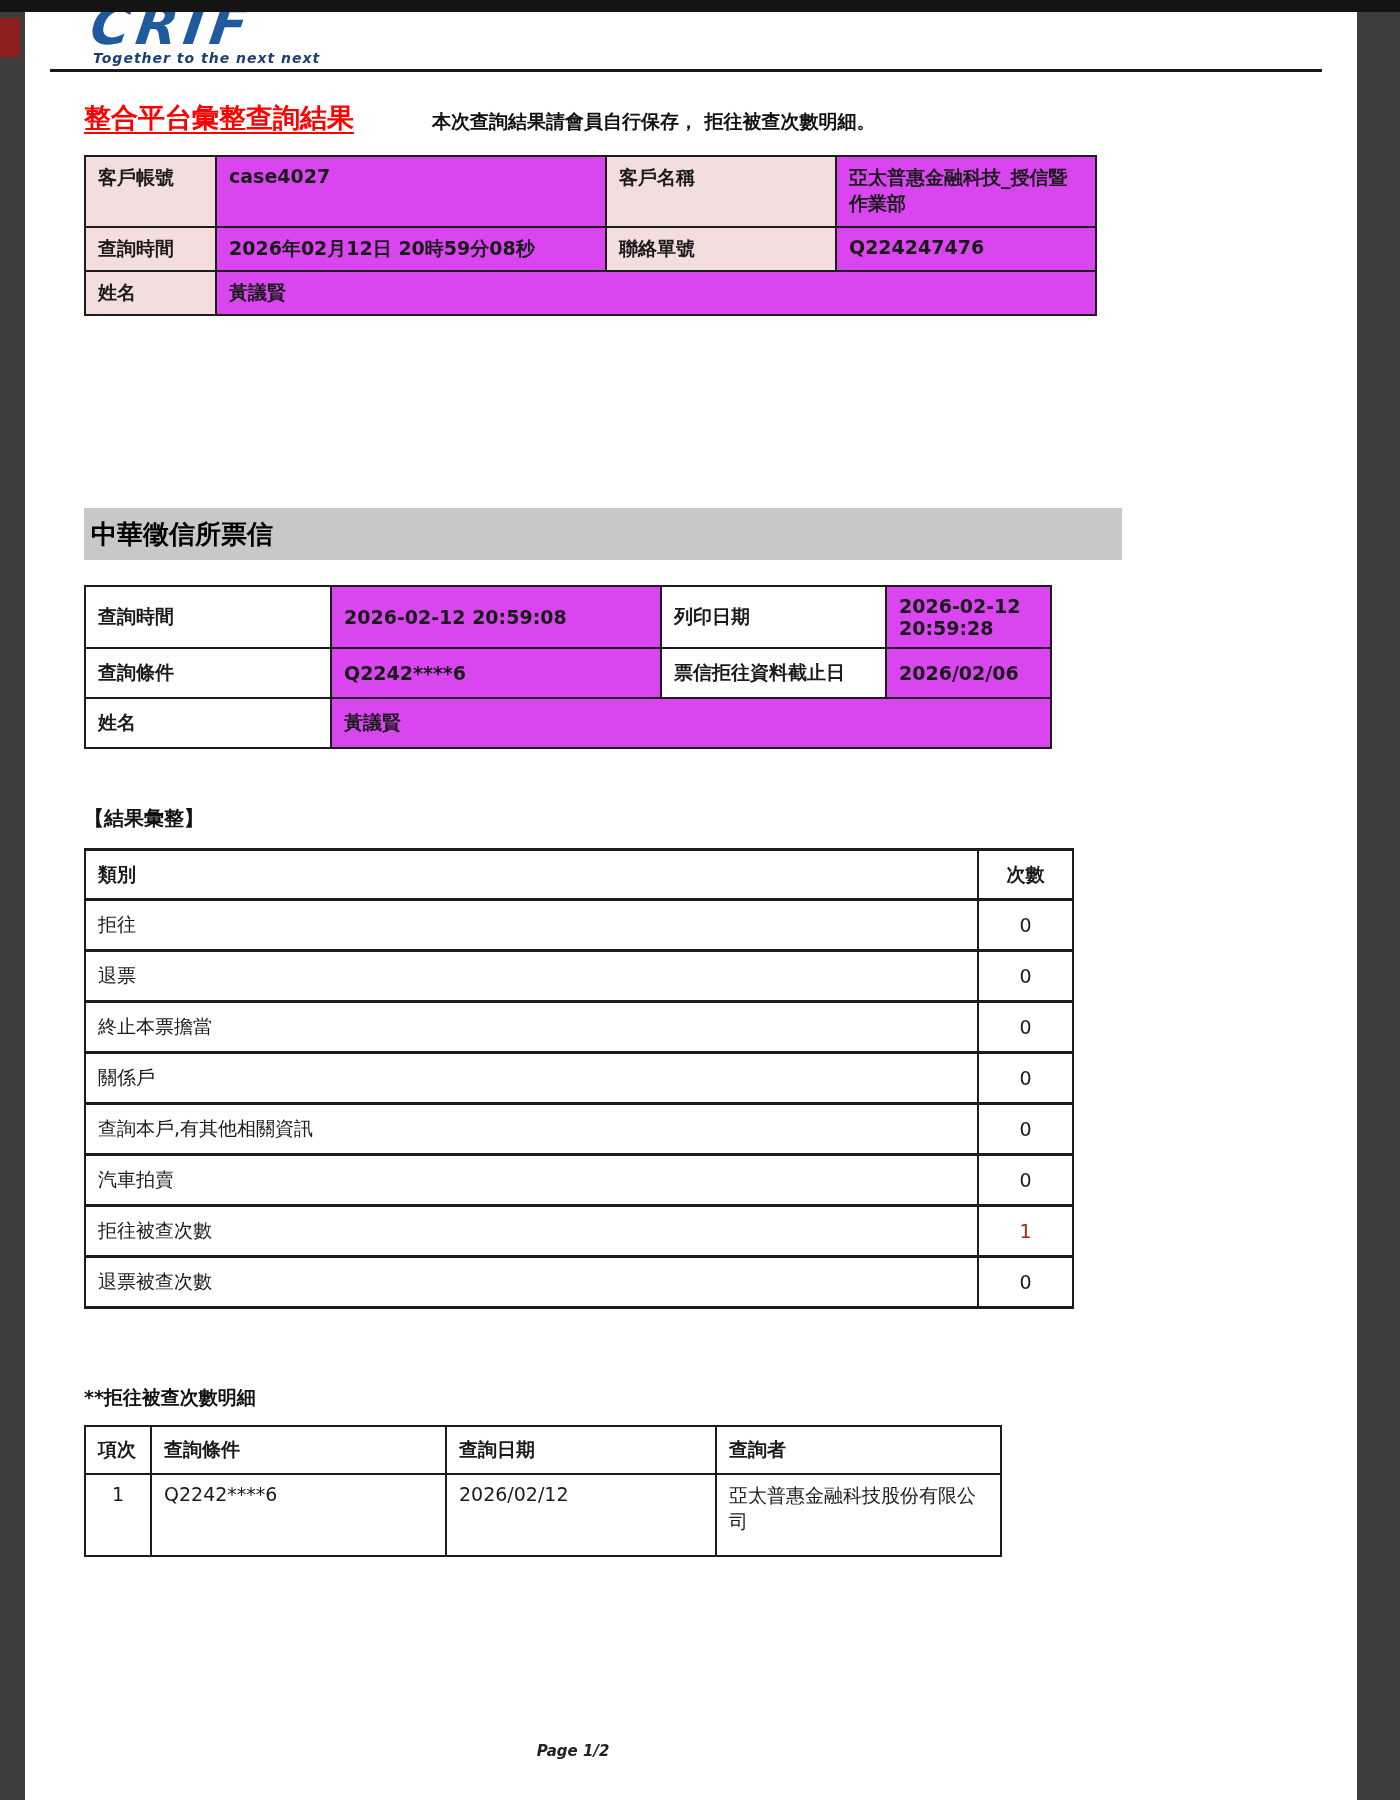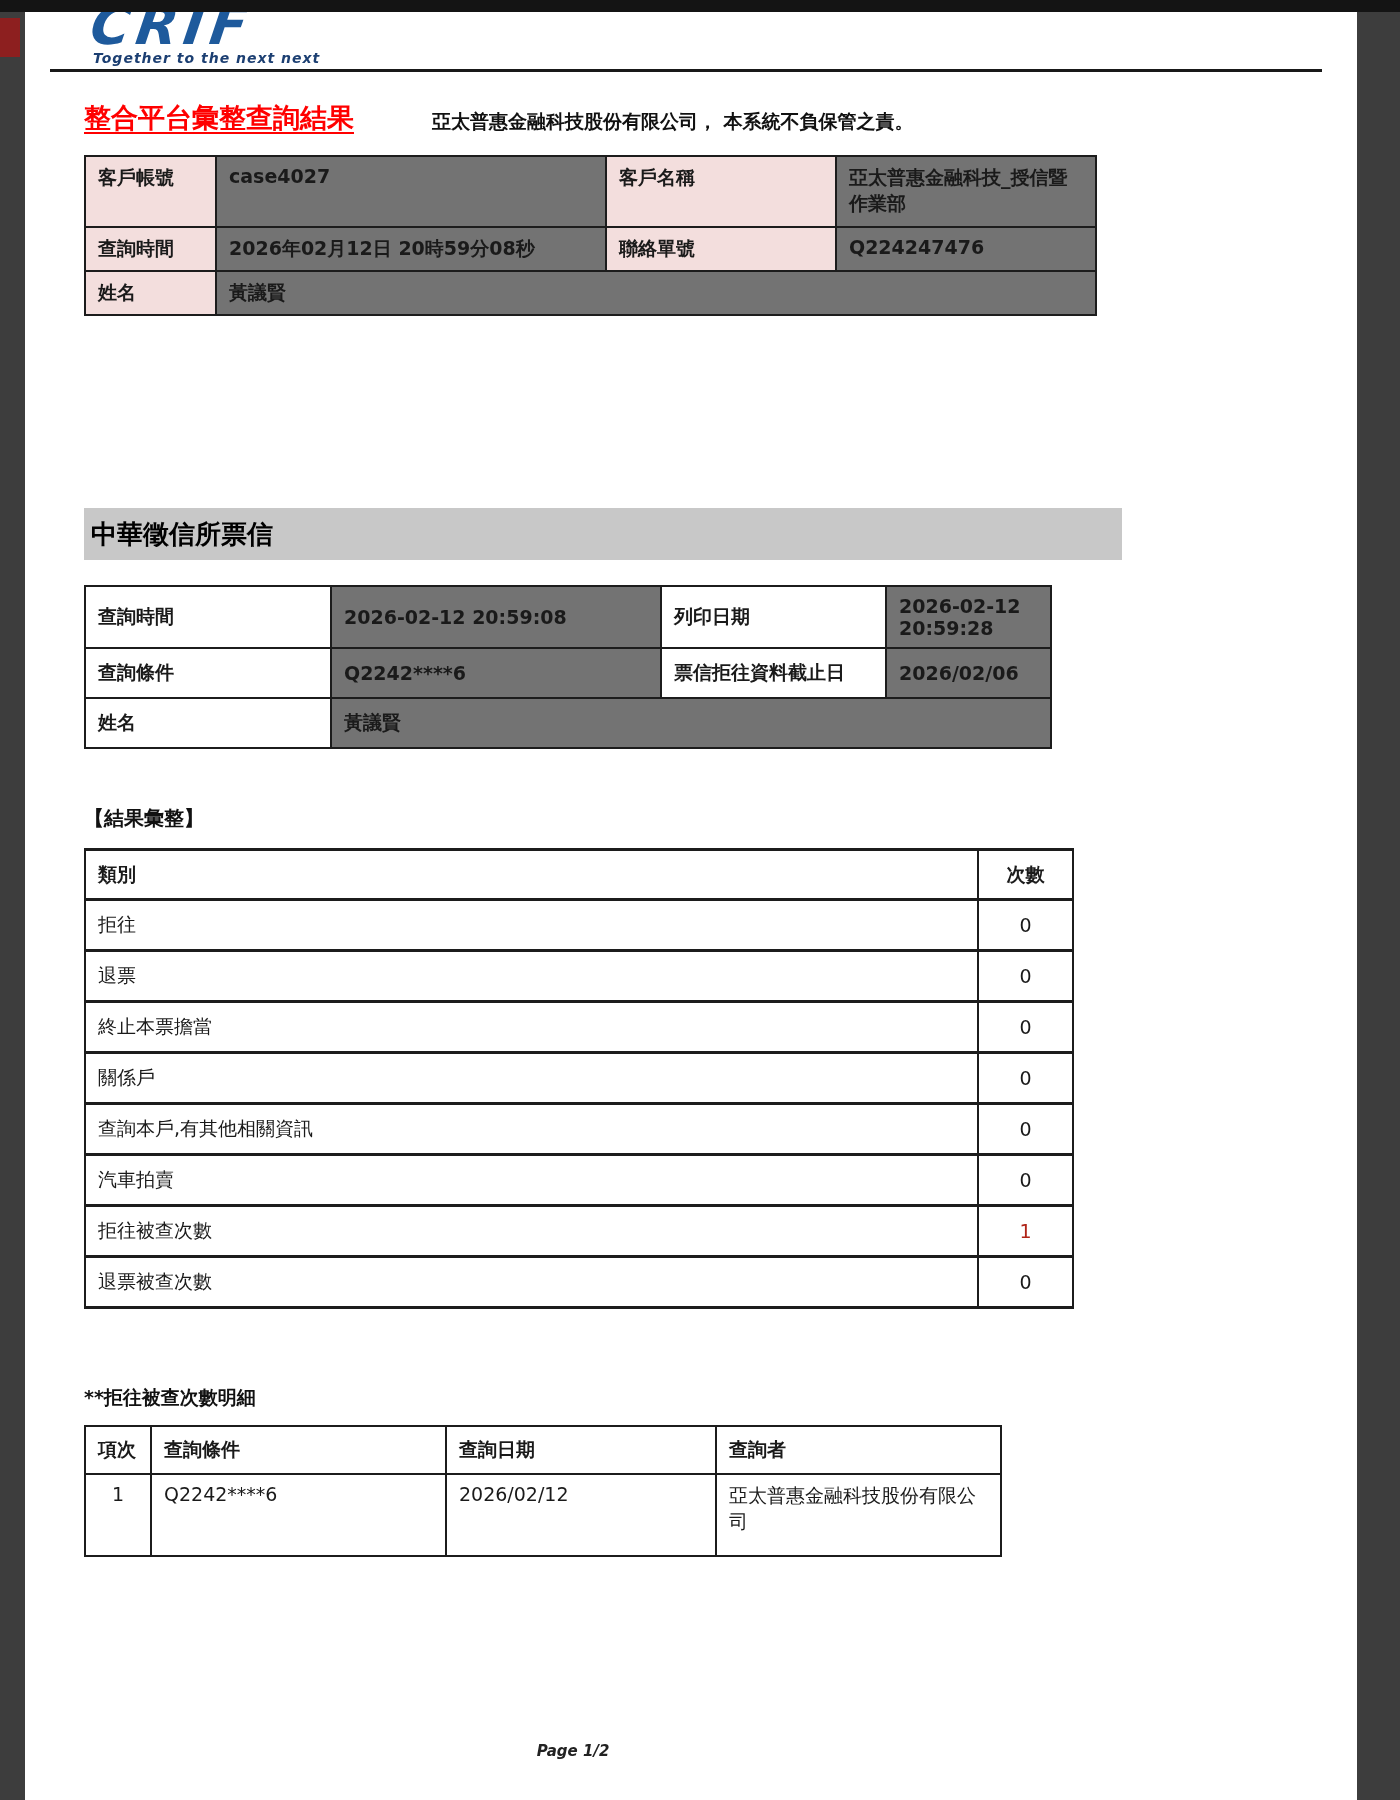--- a/index.html
+++ b/index.html
@@ -37,21 +37,21 @@
     text-decoration:underline; text-underline-offset:5px;
   }
   .doc-note {
     position:absolute; left:407px; top:97px;
     font-size:19px; font-weight:bold; color:#111;
   }
 
   table { border-collapse:collapse; table-layout:fixed; }
   td, th { border:2px solid #1c1c1c; padding:8px 12px; font-size:19px; vertical-align:top; text-align:left; overflow:hidden; }
   .lbl { background:#f3dedd; font-weight:bold; }
-  .val { background:#737373; font-weight:600; }
+  .val { background:#d946ef; font-weight:600; }
 
   .acct-table { position:absolute; left:59px; top:143px; width:1011px; }
   .acct-table td { border-width:2px; }
   .acct-table tr.r1 td { height:71px; }
   .acct-table tr.rs td { height:43px; }
 
   .section-banner {
     position:absolute; left:59px; top:496px; width:1038px; height:52px;
     background:#c8c8c8; display:flex; align-items:center; padding-left:7px;
   }
@@ -93,21 +93,21 @@
 <div class="topbar"></div>
 <div class="corner-block"></div>
 
 <div class="page">
 
   <div class="logo">CRIF</div>
   <div class="tagline">Together to the next next</div>
   <div class="rule"></div>
 
   <div class="doc-title">整合平台彙整查詢結果</div>
-  <div class="doc-note">亞太普惠金融科技股份有限公司， 本系統不負保管之責。</div>
+  <div class="doc-note">本次查詢結果請會員自行保存， 拒往被查次數明細。</div>
 
   <table class="acct-table">
     <colgroup>
         <col style="width:131px">
         <col style="width:390px">
         <col style="width:230px">
         <col style="width:260px">
       </colgroup>
     <tbody>
         <tr class="r1">

